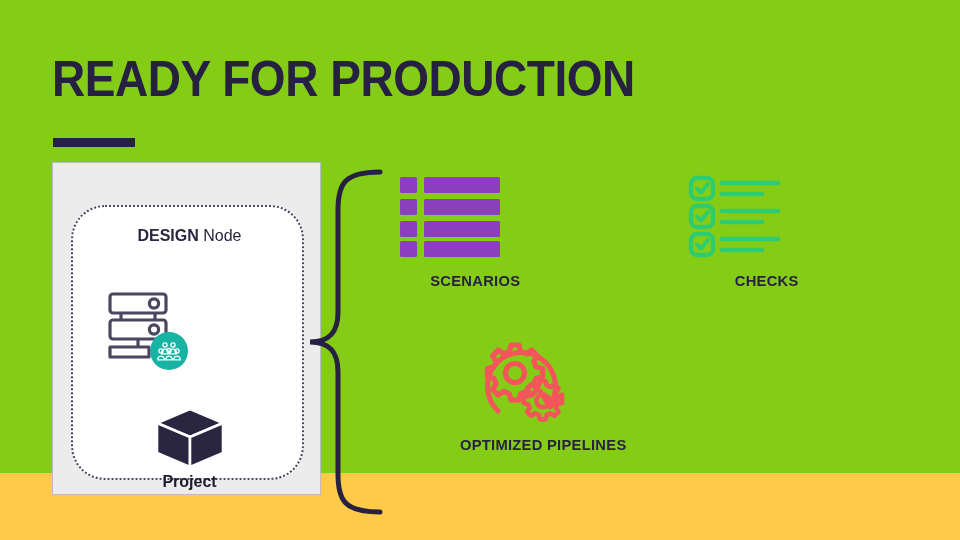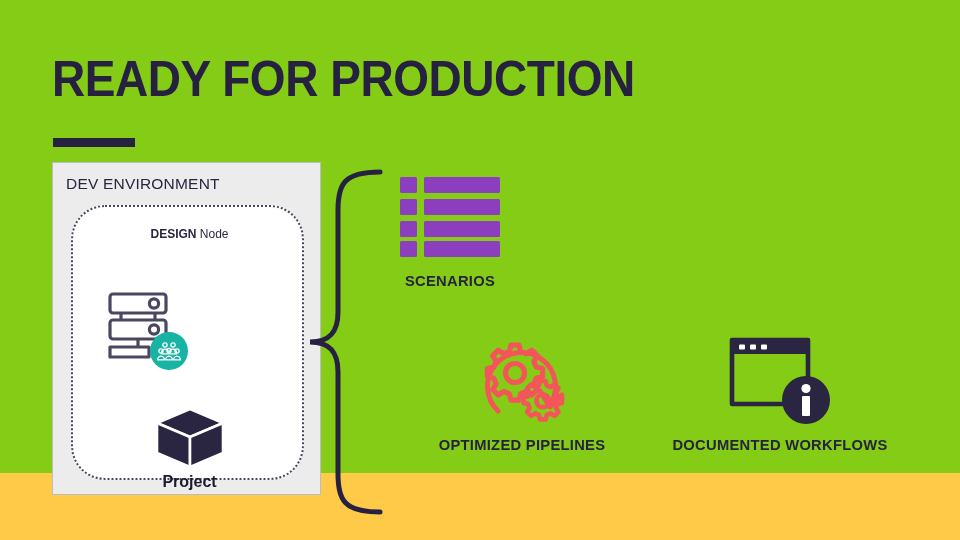--- a/index.html
+++ b/index.html
@@ -63,21 +63,21 @@
     width: 233px; height: 275px;
     background: #ffffff;
     border: 2px dotted #4c4560;
     border-radius: 34px;
   }
   .design-node-label {
     position: absolute;
     left: 0; top: 20px;
     width: 233px;
     text-align: center;
-    font-size: 12px;
+    font-size: 16px;
     color: #2a2540;
     white-space: nowrap;
   }
   .design-node-label b { font-weight: bold; }
   .server-icon-wrap {
     position: absolute;
     left: 32px; top: 84px;
     width: 80px; height: 70px;
   }
   .badge-users {
@@ -109,21 +109,21 @@
     width: 90px; height: 352px;
   }
   
   .features {
     position: absolute;
     left: 376px; top: 160px;
     width: 576px; height: 320px;
   }
   .feature {
     position: absolute;
-    text-align: center;
+    text-align: right;
   }
   .feature .ico {
     height: 98px;
     display: flex;
     align-items: center;
     justify-content: center;
   }
   .feature .cap {
     font-family: "Liberation Sans Narrow", "Liberation Sans", sans-serif;
     font-size: 15.5px;
@@ -147,21 +147,20 @@
 <body>
 
 <div id="slide">
 
   <div class="band-yellow"></div>
 
   <div class="title">READY FOR PRODUCTION</div>
   <div class="title-rule"></div>
 
   <div class="dev-panel">
-    <div class="dev-panel-label">DEV ENVIRONMENT</div>
 
     <div class="dotted-card">
 
       <div class="design-node-label">
         <b>DESIGN</b><span> Node</span>
       </div>
 
       <div class="server-icon-wrap">
         <svg width="80" height="70" viewBox="0 0 80 70">
           <g fill="none" stroke="#4c4760" stroke-width="3.2" stroke-linejoin="round">
@@ -226,56 +225,58 @@
             <rect x="26" y="46" width="76" height="16" rx="1.5"></rect>
             <rect x="2" y="66" width="17" height="16" rx="1.5"></rect>
             <rect x="26" y="66" width="76" height="16" rx="1.5"></rect>
           </g>
         </svg>
       </div>
       <div class="cap">SCENARIOS</div>
     </div>
 
 
+    <div class="feature f-checks">
+      <div class="ico">
+        <svg width="94" height="84" viewBox="0 0 94 84">
+          <g stroke="#2ECC71" fill="none">
+            <rect x="3" y="3" width="22" height="21" rx="6" stroke-width="4.4"></rect>
+            <rect x="3" y="31" width="22" height="21" rx="6" stroke-width="4.4"></rect>
+            <rect x="3" y="59" width="22" height="21" rx="6" stroke-width="4.4"></rect>
+            <path d="M9 13.5 L13 17.5 L20 9" stroke-width="4" stroke-linecap="round" stroke-linejoin="round"></path>
+            <path d="M9 41.5 L13 45.5 L20 37" stroke-width="4" stroke-linecap="round" stroke-linejoin="round"></path>
+            <path d="M9 69.5 L13 73.5 L20 65" stroke-width="4" stroke-linecap="round" stroke-linejoin="round"></path>
+          </g>
+          <g stroke="#2ECC71" stroke-width="4.6" stroke-linecap="round">
+            <path d="M34 8  H90"></path>
+              <path d="M34 19 H74"></path>
+            <path d="M34 36 H90"></path>
+              <path d="M34 47 H74"></path>
+            <path d="M34 64 H90"></path>
+              <path d="M34 75 H74"></path>
+          </g>
+        </svg>
+      </div>
+      <div class="cap">CHECKS</div>
+    </div>
 
 
     <div class="feature f-pipelines">
       <div class="ico">
         <svg width="104" height="96" viewBox="0 0 104 96">
           <path d="M80 72 A34 34 0 1 0 28 78" fill="none" stroke="#F4555A" stroke-width="5" stroke-linecap="round"></path>
           <path d="M70 58 L80 74 L92 62" fill="none" stroke="#F4555A" stroke-width="5" stroke-linecap="round" stroke-linejoin="round"></path>
           <g fill="none" stroke="#F4555A" stroke-width="5.2" stroke-linejoin="round">
             <path d="M41 12 h8 l1.6 6.4 5.6 2.4 5.6-3.6 5.6 5.6 -3.6 5.6 2.4 5.6 6.4 1.6 v8 l-6.4 1.6 -2.4 5.6 3.6 5.6 -5.6 5.6 -5.6-3.6 -5.6 2.4 -1.6 6.4 h-8 l-1.6-6.4 -5.6-2.4 -5.6 3.6 -5.6-5.6 3.6-5.6 -2.4-5.6 -6.4-1.6 v-8 l6.4-1.6 2.4-5.6 -3.6-5.6 5.6-5.6 5.6 3.6 5.6-2.4 z"></path>
             <circle cx="45" cy="40" r="9.5"></circle>
           </g>
           <g fill="none" stroke="#F4555A" stroke-width="4.6" stroke-linejoin="round">
             <path d="M70 48 h5.6 l1.1 4.4 3.9 1.6 3.9-2.5 4 4 -2.5 3.9 1.6 3.9 4.4 1.1 v5.6 l-4.4 1.1 -1.6 3.9 2.5 3.9 -4 4 -3.9-2.5 -3.9 1.6 -1.1 4.4 h-5.6 l-1.1-4.4 -3.9-1.6 -3.9 2.5 -4-4 2.5-3.9 -1.6-3.9 -4.4-1.1 v-5.6 l4.4-1.1 1.6-3.9 -2.5-3.9 4-4 3.9 2.5 3.9-1.6 z"></path>
             <circle cx="72.8" cy="67.8" r="6.4"></circle>
           </g>
         </svg>
       </div>
       <div class="cap">OPTIMIZED PIPELINES</div>
     </div>
 
-    <div class="feature f-workflows">
-      <div class="ico">
-        <svg width="104" height="94" viewBox="0 0 104 94">
-          <g fill="none" stroke="#2A2540" stroke-width="4.6" stroke-linejoin="round">
-            <rect x="4" y="6" width="76" height="64"></rect>
-          </g>
-          <path d="M4 6 h76 v14 h-76 z" fill="#2A2540"></path>
-          <g fill="#ffffff">
-            <rect x="11" y="10.5" width="6" height="5" rx="1"></rect>
-            <rect x="22" y="10.5" width="6" height="5" rx="1"></rect>
-            <rect x="33" y="10.5" width="6" height="5" rx="1"></rect>
-          </g>
-          <circle cx="78" cy="66" r="24" fill="#2A2540"></circle>
-          <g fill="#ffffff">
-            <circle cx="78" cy="54.5" r="4.6"></circle>
-            <rect x="74" y="62" width="8" height="20" rx="1"></rect>
-          </g>
-        </svg>
-      </div>
-      <div class="cap">DOCUMENTED WORKFLOWS</div>
-    </div>
 
   </div>
 </div>
 
 </body></html>

